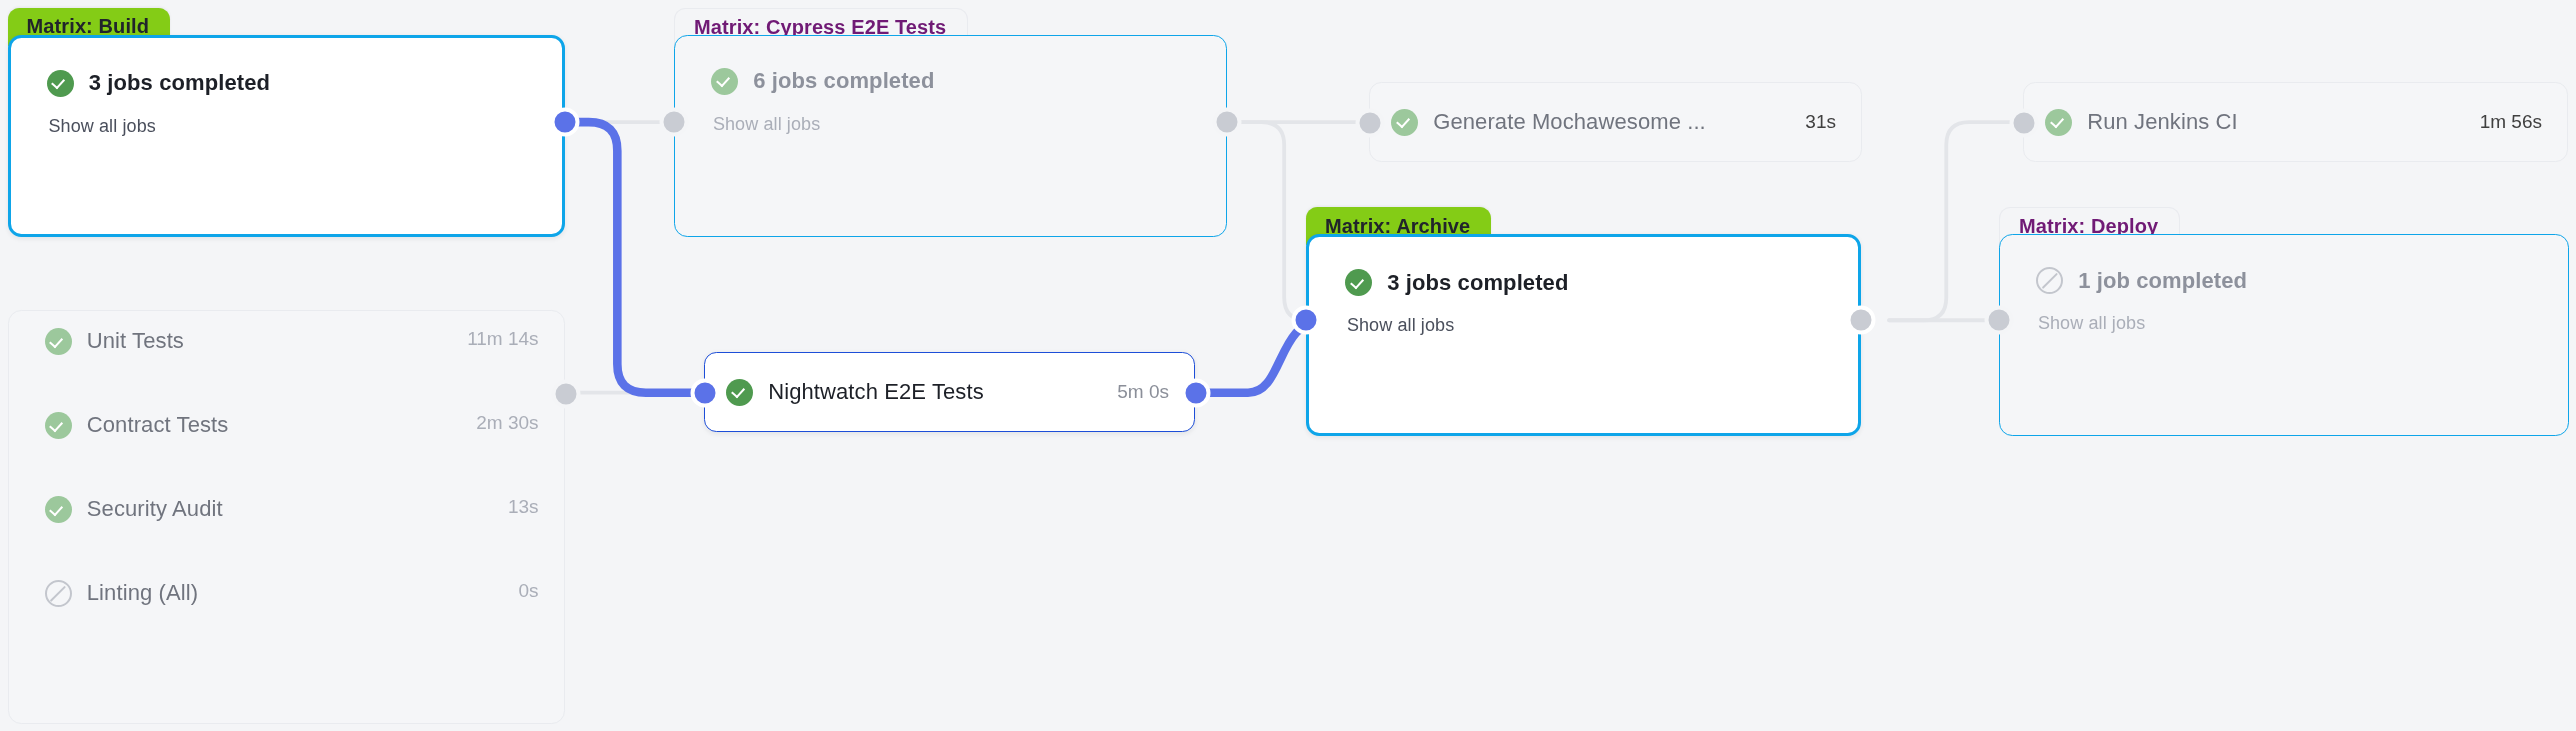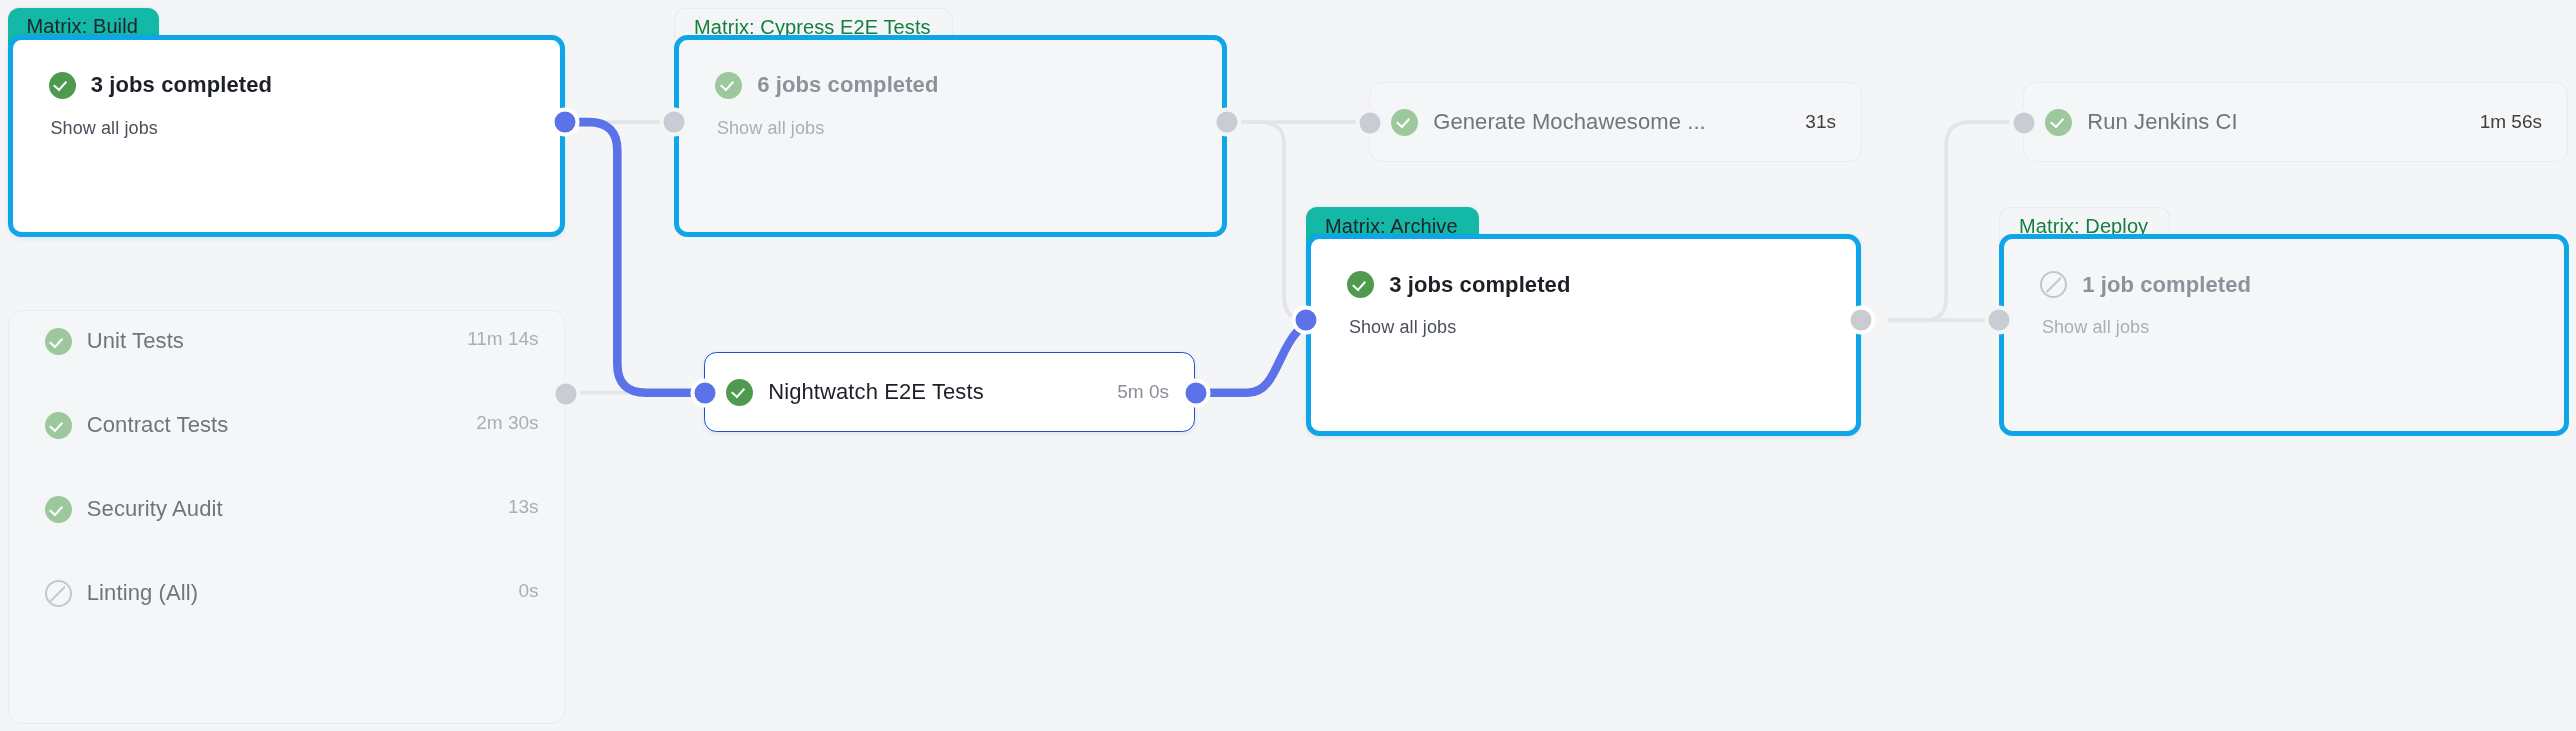--- a/index.html
+++ b/index.html
@@ -69,49 +69,49 @@
     top: 27px;
     right: 0;
     bottom: 0;
     border-radius: 13.3px;
     box-sizing: border-box;
     padding: 32px 29px 0 36px;
   }
 
   
   .group.active .tab {
-    background: #14b8a6;
+    background: #84cc16;
     color: #21242b;
-    font-weight: 400;
+    font-weight: 700;
     box-shadow: 0 -1px 2.9px rgba(16,22,40,.06);
   }
   .group.active .body {
     background: #ffffff;
-    border: 5px solid #0ea5e9;
+    border: 3px solid #0ea5e9;
     box-shadow: 0 1.9px 5.7px rgba(16,22,40,.07);
   }
   .group.active .jobs-label {
     color: #1d2027;
     font-weight: 700;
   }
   .group.active .show-all {
     color: #4a4f5c;
   }
 
   
   .group.muted .tab {
     background: #f4f5f7;
-    color: #15803d;
-    font-weight: 400;
+    color: #701a75;
+    font-weight: 700;
     border: 1px solid #e9ebef;
     border-bottom: none;
   }
   .group.muted .body {
     background: #f5f6f8;
-    border: 5px solid #0ea5e9;
+    border: 1px solid #0ea5e9;
   }
   .group.muted .jobs-label {
     color: #8d919c;
     font-weight: 700;
   }
   .group.muted .show-all {
     color: #aaaeb8;
   }
 
   .group-row {

